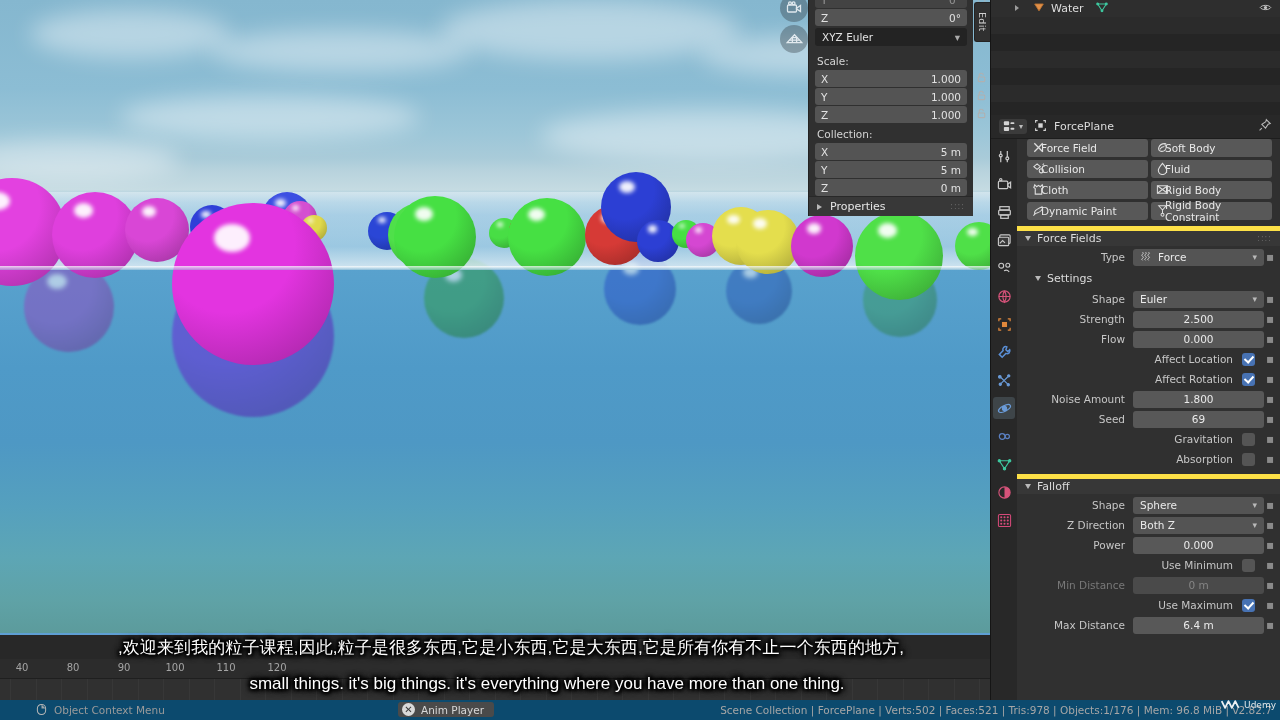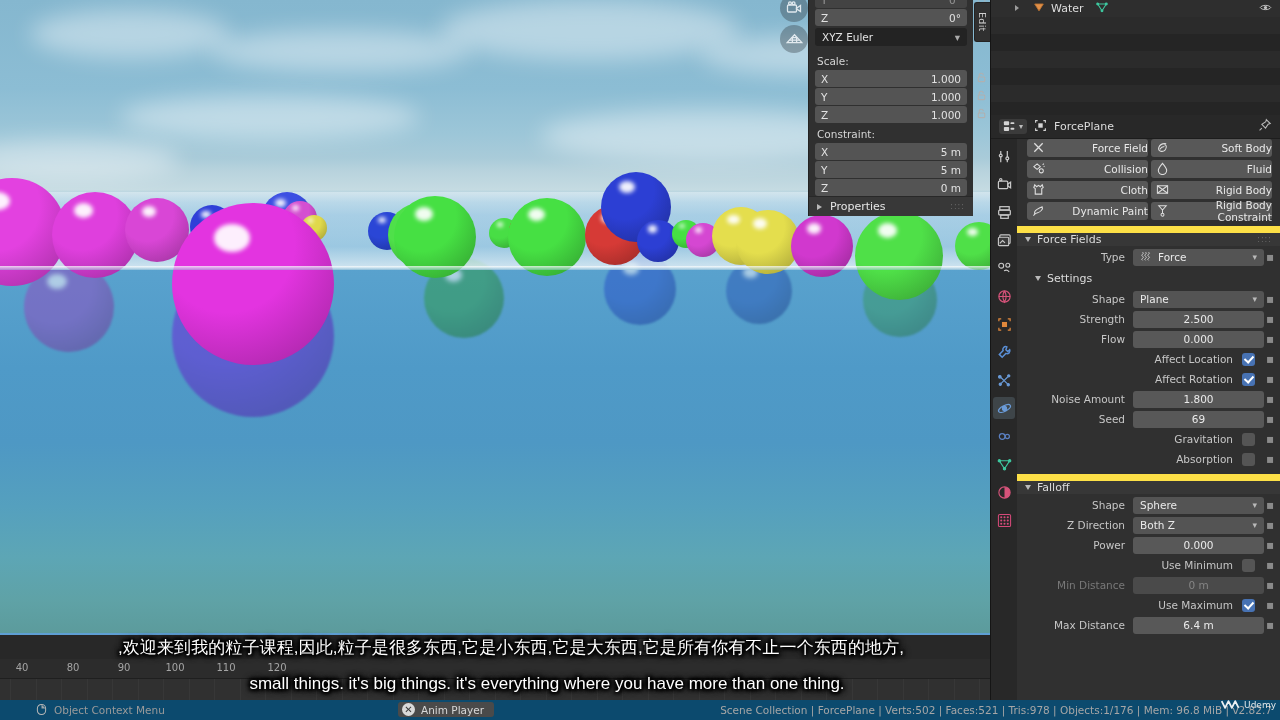--- a/index.html
+++ b/index.html
@@ -162,26 +162,26 @@
   .phys-grid {
     display: grid; grid-template-columns: 1fr 1fr; gap: 3px;
     padding: 0 8px 6px 10px;
   }
   .phys-btn {
     height: 18px; background: #585858; border-radius: 3px;
     display: flex; align-items: center; font-size: 10.5px; color: #e8e8e8;
     position: relative;
   }
   .phys-btn .picon { position:absolute; left: 5px; top: 2px; width: 14px; height: 14px; color:#ddd; }
-  .phys-btn .plabel { width: 100%; text-align: right; padding-left: 14px; }
+  .phys-btn .plabel { width: 100%; text-align: left; padding-left: 14px; }
 
   .panel-head {
     display: flex; align-items: center; gap: 6px;
     height: 20px; padding: 0 8px 0 8px; background: #373737;
-    border-top: 7px solid #fde047; font-size: 11px; color: #dcdcdc;
+    border-top: 5px solid #fde047; font-size: 11px; color: #dcdcdc;
   }
   .panel-head.sub { background: transparent; border-top: none; padding-left: 18px; }
   .prow {
     display: flex; align-items: center; height: 18px;
     margin: 2px 0; padding-right: 4px;
   }
   .prow .plab {
     width: 116px; text-align: right; padding-right: 8px;
     font-size: 10.5px; color: #c6c6c6; flex: none;
   }
@@ -370,21 +370,21 @@
           <div class="np-row">
             <span class="lab">Z</span>
             <span class="val">1.000</span>
             <span class="np-lock"><svg width="13" height="13" viewBox="0 0 14 14" fill="none" stroke="#b0b0b0" stroke-width="1.2">
                 <path d="M4.5 6.5 V4.6 a2.2 2.2 0 0 1 4.4 0"></path>
                 <rect x="3.5" y="6.5" width="7" height="5" rx="1"></rect>
               </svg></span>
           </div>
         </div>
 
-      <div class="np-label">Constraint:</div>
+      <div class="np-label">Collection:</div>
       <div id="np-dims">
           <div class="np-row">
             <span class="lab">X</span>
             <span class="val" style="margin-right: 0px;">5 m</span>
           </div>
           <div class="np-row">
             <span class="lab">Y</span>
             <span class="val" style="margin-right: 0px;">5 m</span>
           </div>
           <div class="np-row">
@@ -723,21 +723,21 @@
         </div>
 
         <div class="panel-head sub">
           <span class="tri tri-down"></span>
           <span>Settings</span>
         </div>
         <div id="ff-rows">
             <div class="prow">
               <span class="plab">Shape</span>
               <span class="dd">
-                <span>Plane</span>
+                <span>Euler</span>
                 <span class="chev">▾</span>
               </span>
               <span class="anim-dot">▪</span>
             </div>
             <div class="prow">
               <span class="plab">Strength</span>
               <span class="fld">2.500</span>
               <span class="anim-dot">▪</span>
             </div>
             <div class="prow">

